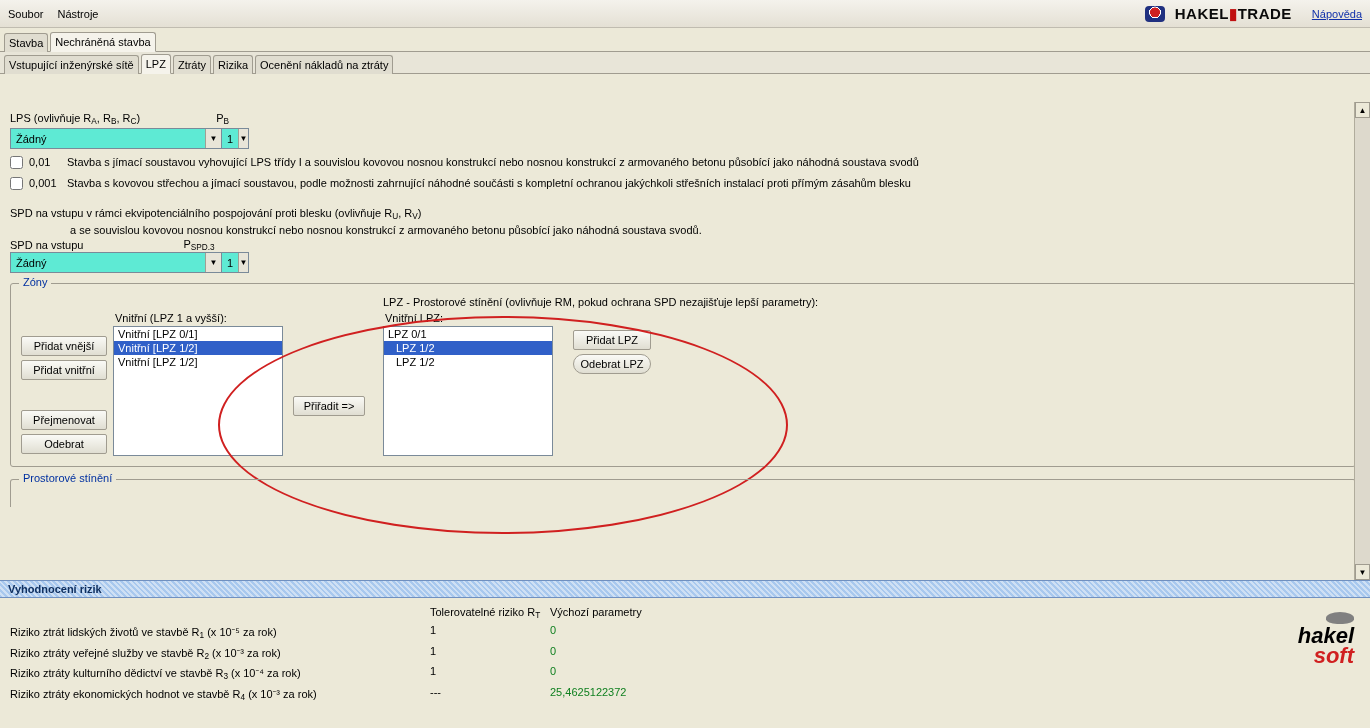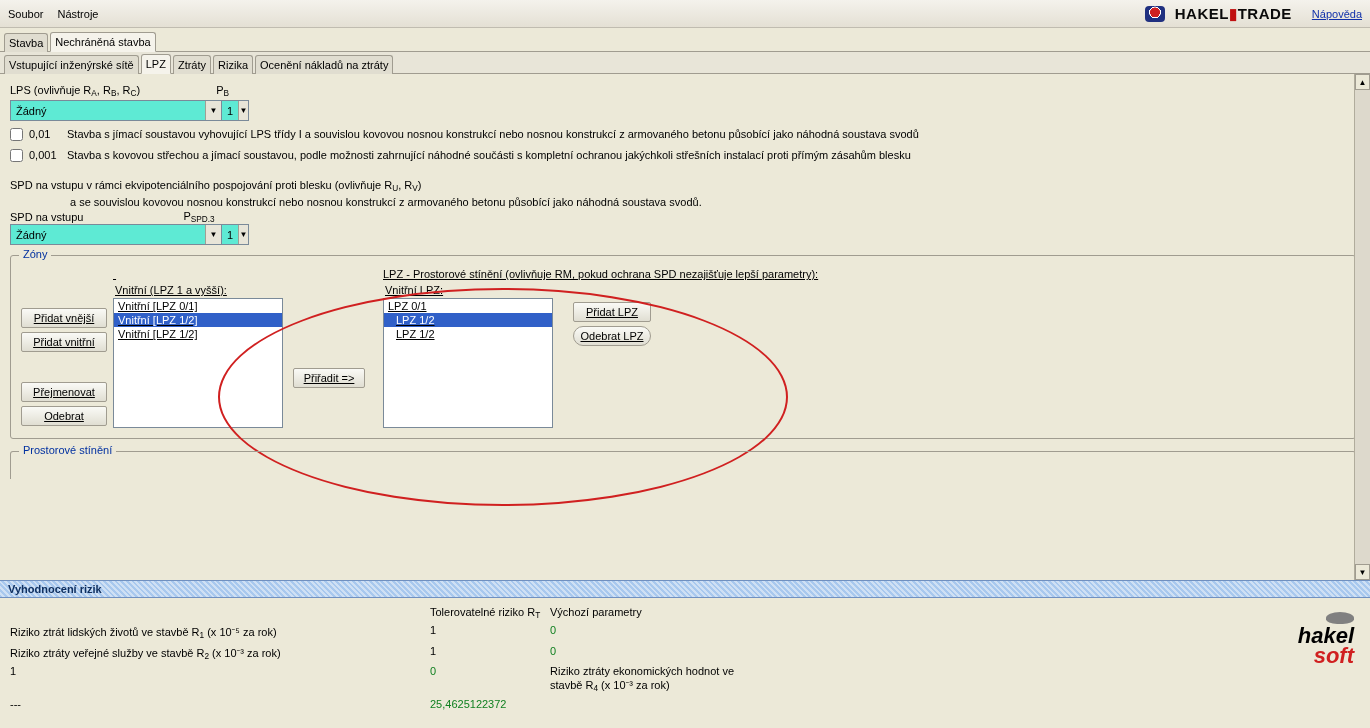--- a/index.html
+++ b/index.html
@@ -15,21 +15,21 @@
 .menubar .menu-item { margin-right: 14px; cursor:pointer; }
 .menubar .spacer { flex:1; }
 .brand-icon { width:20px; height:16px; background: radial-gradient(circle at 50% 40%, #d02020 35%, #fff 36%, #fff 42%, #203080 43%); border-radius:4px; margin-right:10px;}
 .brand-text { font-family: Arial Black, Arial; font-weight:900; font-size:15px; letter-spacing:0.5px; color:#0a0a0a;}
 .brand-text .red { color:#c01010; }
 .nav-link { margin-left: 20px; text-decoration: underline; color: #1030aa; cursor:pointer; }
 .tab-row { display:flex; align-items:flex-end; height:24px; border-bottom:1px solid #a09c90; background:#ece9d8; padding-left:4px;}
 .tab { padding: 3px 4px; border:1px solid #a09c90; border-bottom:none; background:#e0ddd0; margin-right:2px; border-radius:3px 3px 0 0; position:relative; top:1px; cursor:pointer;text-align:center;}
 .tab.active { background:#f5f3eb; border-bottom:1px solid #f5f3eb; z-index:2;}
 .subtab-row { display:flex; align-items:flex-end; height:22px; background:#e8e5d8; padding-left:4px; border-bottom:1px solid #a09c90;}
-.content-pane { flex:1; position:relative; background:#ece9d8; overflow:hidden; }
+.content-pane { flex:1; position:relative; background:#ece9d8; overflow:hidden;margin-top:28px; }
 .scroll-area { position:absolute; left:0; top:0; right:0; bottom:0; padding: 8px 14px 4px 10px; overflow:hidden;}
 .vscrollbar { position:absolute; right:0; top:0; bottom:0; width:16px; background:#ddd9cc; border-left:1px solid #b0ac9c;}
 .vscrollbar .up, .vscrollbar .down { height:16px; background:#ece9d8; border:1px solid #a09c90; display:flex; align-items:center; justify-content:center; font-size:8px; cursor:pointer;}
 .vscrollbar .track { position:absolute; top:16px; bottom:16px; left:0; right:0;}
 .vscrollbar .down { position:absolute; bottom:0; left:0; right:0;}
 .label-line { margin: 2px 0; font-size:11px; }
 .dropdown-row { display:flex; align-items:center; margin-bottom:6px;}
 .dropdown { display:flex; align-items:center; border:1px solid #7a8a99; background:#5eead4; height:21px; width:240px;}
 .dropdown .val { flex:1; padding:0 5px;}
 .dropdown .arrow { width:16px; height:100%; background:#e8e5d8; border-left:1px solid #a0a094; display:flex; align-items:center; justify-content:center; font-size:8px;}
@@ -134,21 +134,21 @@
         <div class="dropdown" style="width:212px;">
           <div class="val">Žádný</div>
           <div class="arrow">▼</div>
         </div>
         <div class="dropdown" style="width:28px;margin-left:-1px;">
           <div class="val" style="text-align:right;">1</div>
           <div class="arrow">▼</div>
         </div>
       </div>
 
-      <div class="fieldset" style="position:relative;text-decoration:underline;">
+      <div class="fieldset" style="position:relative;">
         <div class="legend">Zóny</div>
         <div class="zones-content">
           <div class="zones-btncol" style="padding-top:40px;">
             <button class="btn">Přidat vnější</button>
             <button class="btn">Přidat vnitřní</button>
             <div style="height:22px;"></div>
             <button class="btn">Přejmenovat</button>
             <button class="btn">Odebrat</button>
           </div>
           <div class="col">
@@ -202,20 +202,21 @@
     <div class="eval-table" id="eval-table">
         <div></div>
         <div>Tolerovatelné riziko R<sub>T</sub></div>
         <div>Výchozí parametry</div>
         <div>Riziko ztrát lidských životů ve stavbě R<sub>1</sub> (x 10⁻⁵ za rok)</div>
         <div>1</div>
         <div class="green">0</div>
         <div>Riziko ztráty veřejné služby ve stavbě R<sub>2</sub> (x 10⁻³ za rok)</div>
         <div>1</div>
         <div class="green">0</div>
+        <div>Riziko ztráty kulturního dědictví ve stavbě R<sub>3</sub> (x 10⁻⁴ za rok)</div>
         <div>1</div>
         <div class="green">0</div>
         <div>Riziko ztráty ekonomických hodnot ve stavbě R<sub>4</sub> (x 10⁻³ za rok)</div>
         <div>---</div>
         <div class="green">25,4625122372</div>
       </div>
     <div class="logo-bottom">
       <div class="cloud"></div>
       <div><span class="hakel">hakel</span></div>
       <div style="text-align:right;"><span class="soft">soft</span></div>

